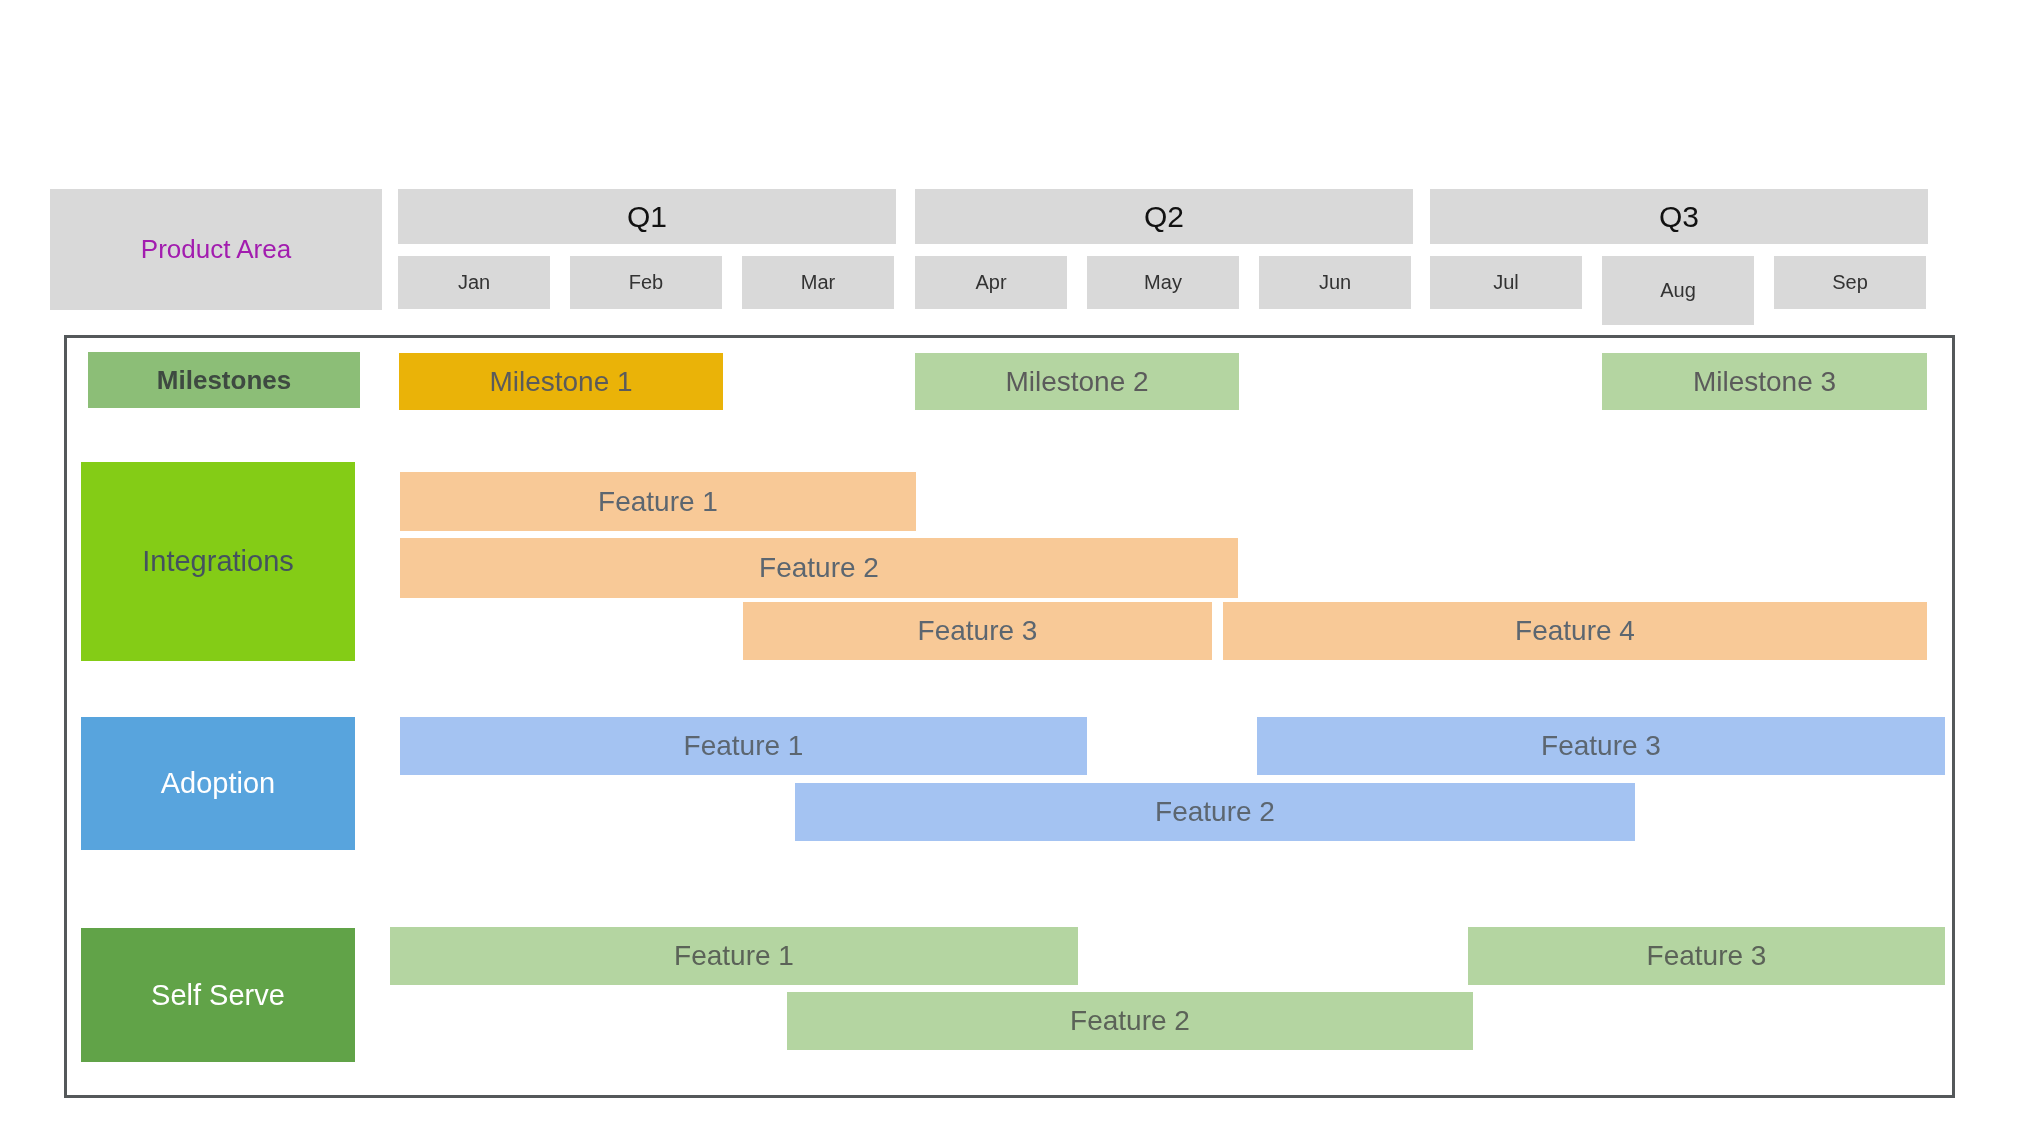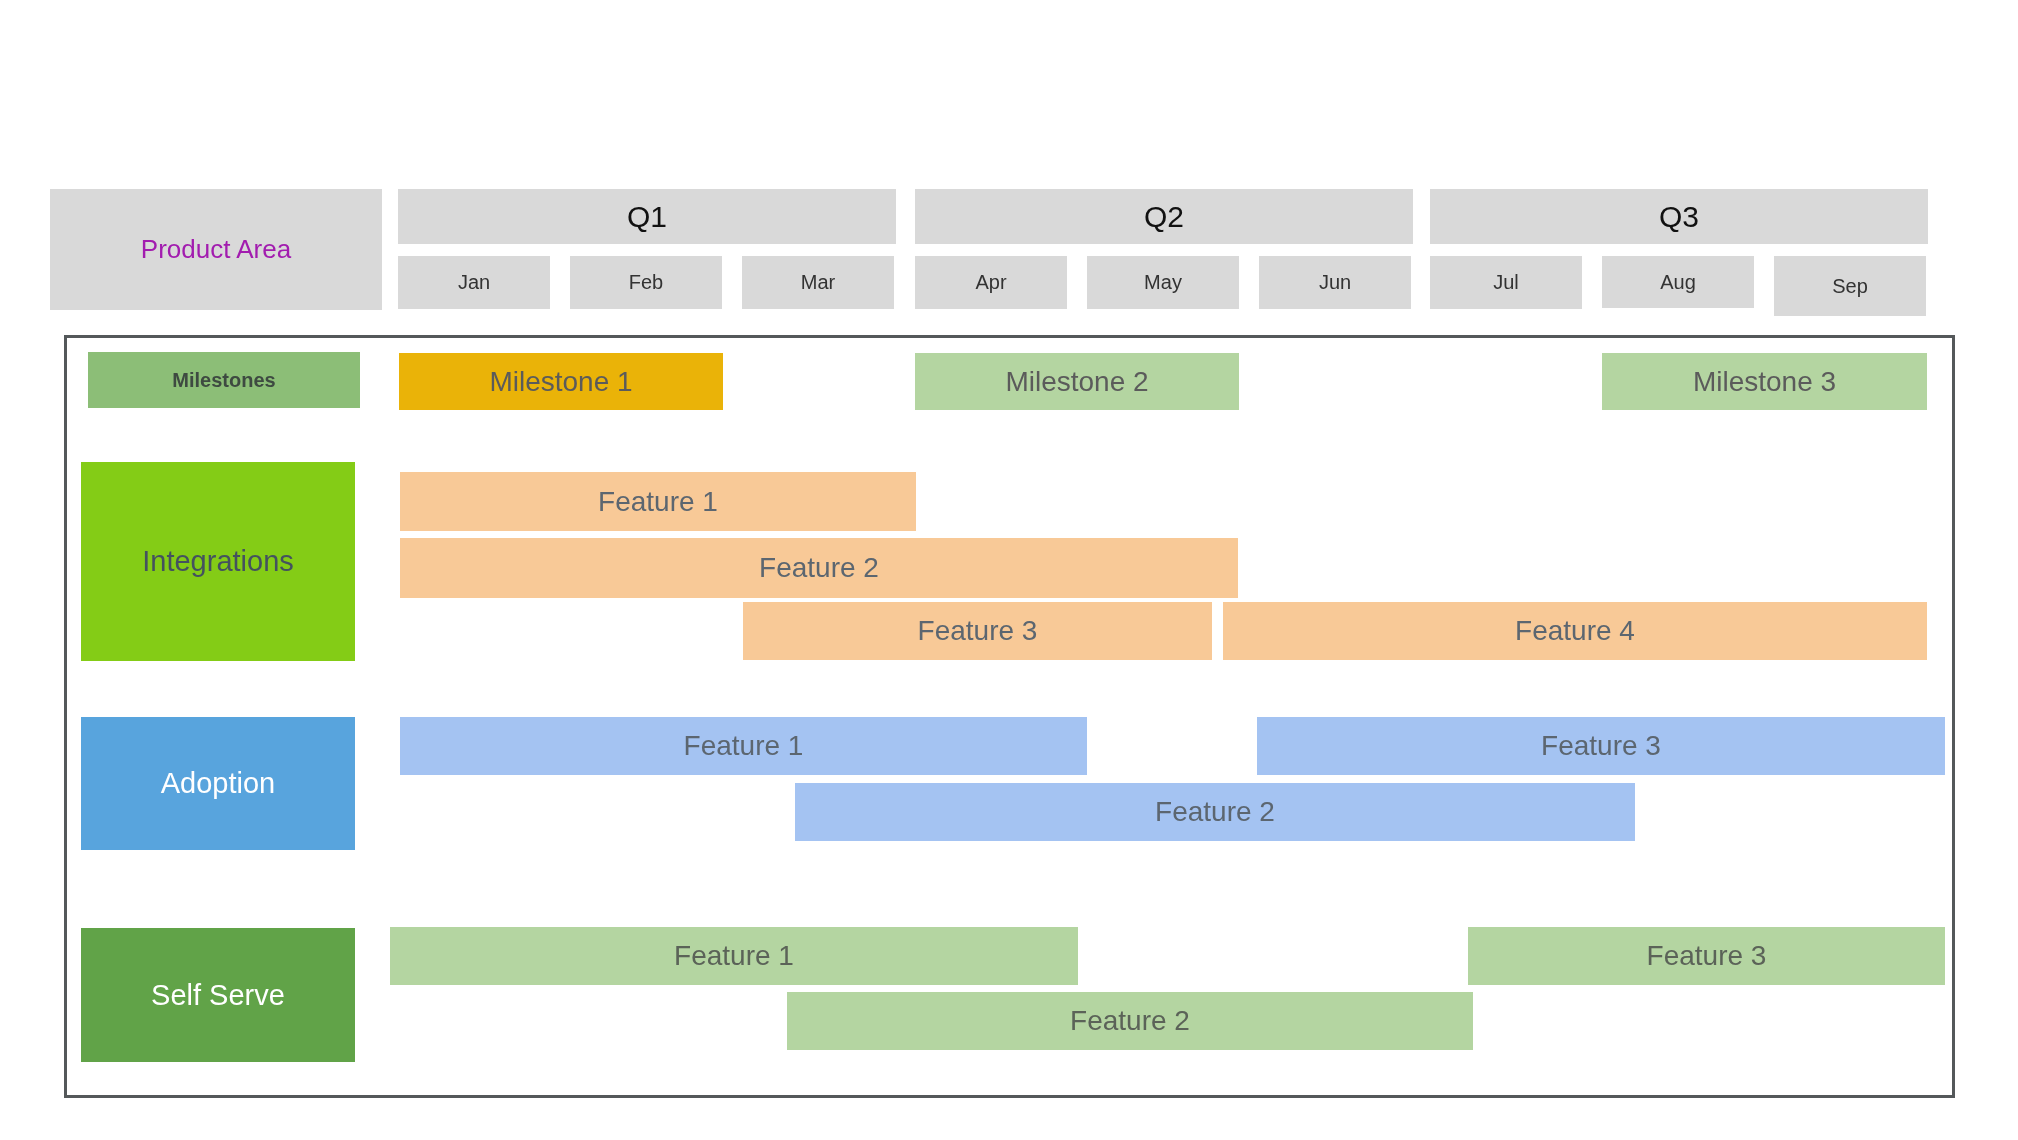--- a/index.html
+++ b/index.html
@@ -12,41 +12,41 @@
   .title{
     position:absolute;left:30px;top:60px;margin:0;
     font-size:62px;font-weight:500;line-height:74px;letter-spacing:0;
   }
   .hdr-box{background:#D9D9D9;color:#212121;}
   .hdr-quarter{font-size:30px;font-weight:500;color:#111111;}
   .hdr-month{font-size:20px;font-weight:400;color:#333333;}
   .hdr-pa{font-size:26px;font-weight:400;color:#a21caf;}
   .frame{position:absolute;border:3px solid #54585A;background:#ffffff;box-sizing:border-box;}
   .row-label{font-weight:500;font-size:29px;text-align:center;}
-  .row-label-small{font-weight:600;font-size:20px;text-align:right;}
+  .row-label-small{font-weight:600;font-size:26px;text-align:right;}
   .bar{font-size:28px;font-weight:400;}
 </style>
 </head>
 <body>
 
 <div class="stage">
   <div id="header-layer">
       <div class="abs hdr-box hdr-pa" style="left: 50px; top: 189px; width: 332px; height: 121px;">Product Area</div>
       <div class="abs hdr-box hdr-quarter" style="left: 398px; top: 189px; width: 498px; height: 55px;">Q1</div>
       <div class="abs hdr-box hdr-quarter" style="left: 915px; top: 189px; width: 498px; height: 55px;">Q2</div>
       <div class="abs hdr-box hdr-quarter" style="left: 1430px; top: 189px; width: 498px; height: 55px;">Q3</div>
       <div class="abs hdr-box hdr-month" style="left: 398px; top: 256px; width: 152px; height: 53px;">Jan</div>
       <div class="abs hdr-box hdr-month" style="left: 570px; top: 256px; width: 152px; height: 53px;">Feb</div>
       <div class="abs hdr-box hdr-month" style="left: 742px; top: 256px; width: 152px; height: 53px;">Mar</div>
       <div class="abs hdr-box hdr-month" style="left: 915px; top: 256px; width: 152px; height: 53px;">Apr</div>
       <div class="abs hdr-box hdr-month" style="left: 1087px; top: 256px; width: 152px; height: 53px;">May</div>
       <div class="abs hdr-box hdr-month" style="left: 1259px; top: 256px; width: 152px; height: 53px;">Jun</div>
       <div class="abs hdr-box hdr-month" style="left: 1430px; top: 256px; width: 152px; height: 53px;">Jul</div>
-      <div class="abs hdr-box hdr-month" style="left: 1602px; top: 256px; width: 152px; height: 52px;">Aug</div>
-      <div class="abs hdr-box hdr-month" style="left: 1774px; top: 256px; width: 152px; height: 60px;">Sep</div>
+      <div class="abs hdr-box hdr-month" style="left: 1602px; top: 256px; width: 152px; height: 69px;">Aug</div>
+      <div class="abs hdr-box hdr-month" style="left: 1774px; top: 256px; width: 152px; height: 53px;">Sep</div>
     </div>
   <div id="frame" class="frame" style="left: 64px; top: 335px; width: 1891px; height: 763px; border-color: rgb(84, 88, 90);"></div>
   <div id="chart-layer">
       <div class="abs row-label row-label-small" style="left: 88px; top: 352px; width: 272px; height: 56px; background: rgb(140, 190, 119); color: rgb(62, 74, 65);">Milestones</div>
       <div class="abs bar" style="left: 399px; top: 353px; width: 324px; height: 57px; background: #eab308; color: rgb(91, 91, 91);">Milestone 1</div>
       <div class="abs bar" style="left: 915px; top: 353px; width: 324px; height: 57px; background: rgb(180, 213, 161); color: rgb(91, 91, 91);">Milestone 2</div>
       <div class="abs bar" style="left: 1602px; top: 353px; width: 325px; height: 57px; background: rgb(180, 213, 161); color: rgb(91, 91, 91);">Milestone 3</div>
       <div class="abs row-label" style="left: 81px; top: 462px; width: 274px; height: 199px; background: #84cc16; color: rgb(68, 82, 95);">Integrations</div>
       <div class="abs bar" style="left: 400px; top: 472px; width: 516px; height: 59px; background: rgb(248, 201, 151); color: rgb(92, 102, 112);">Feature 1</div>
       <div class="abs bar" style="left: 400px; top: 538px; width: 838px; height: 60px; background: rgb(248, 201, 151); color: rgb(92, 102, 112);">Feature 2</div>

